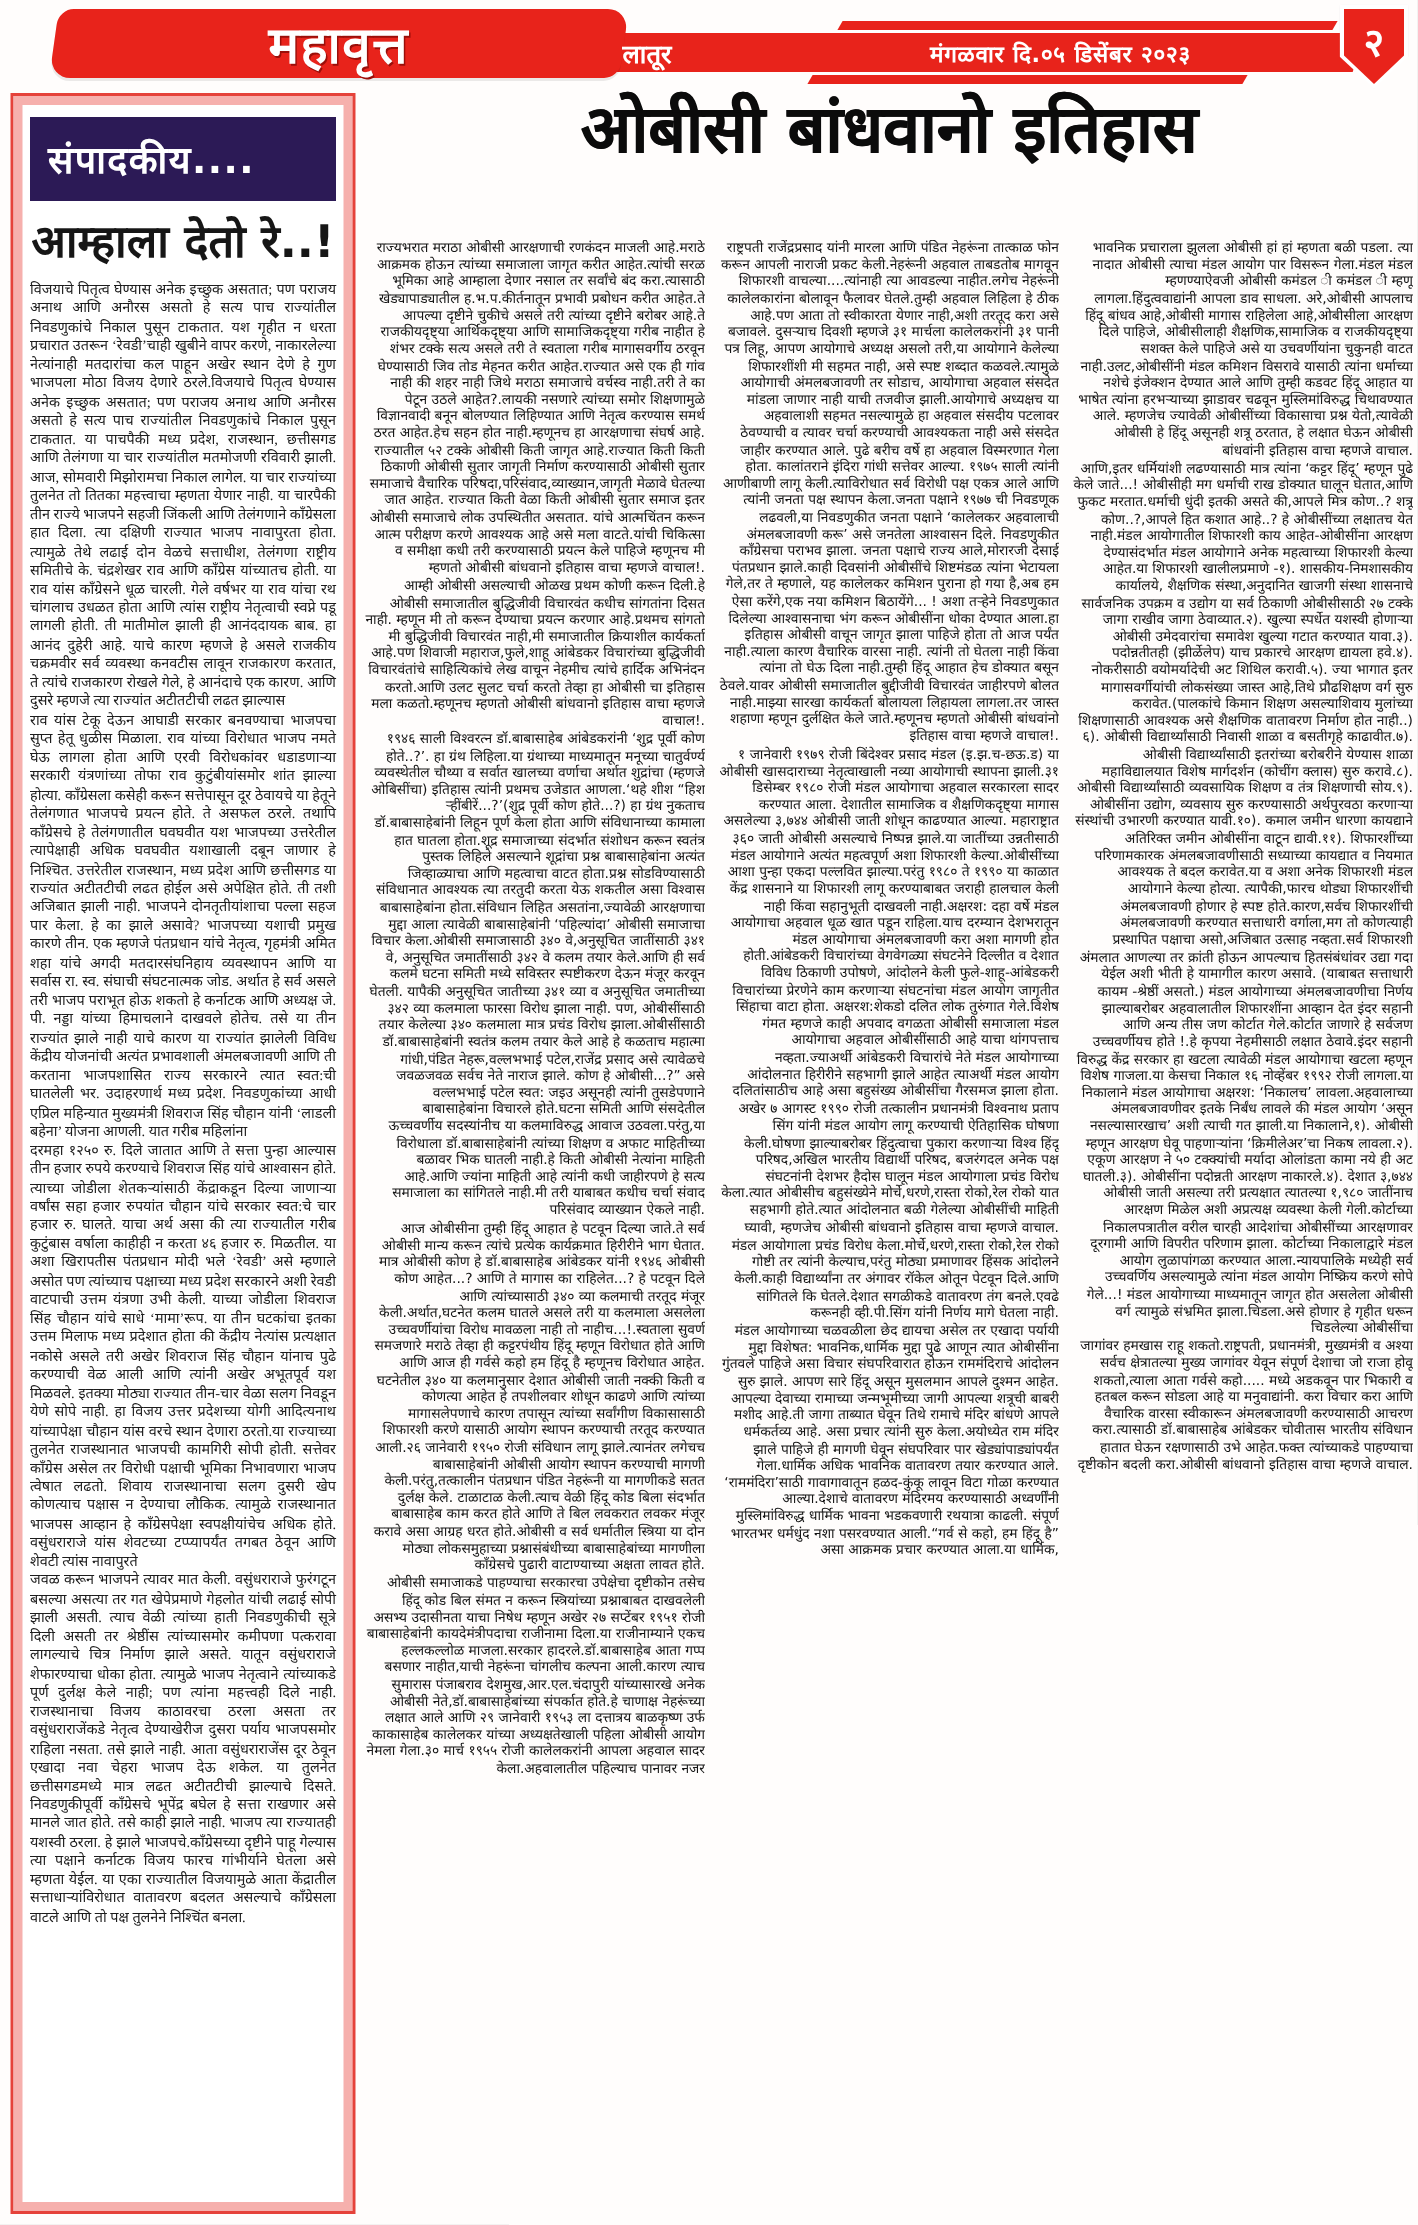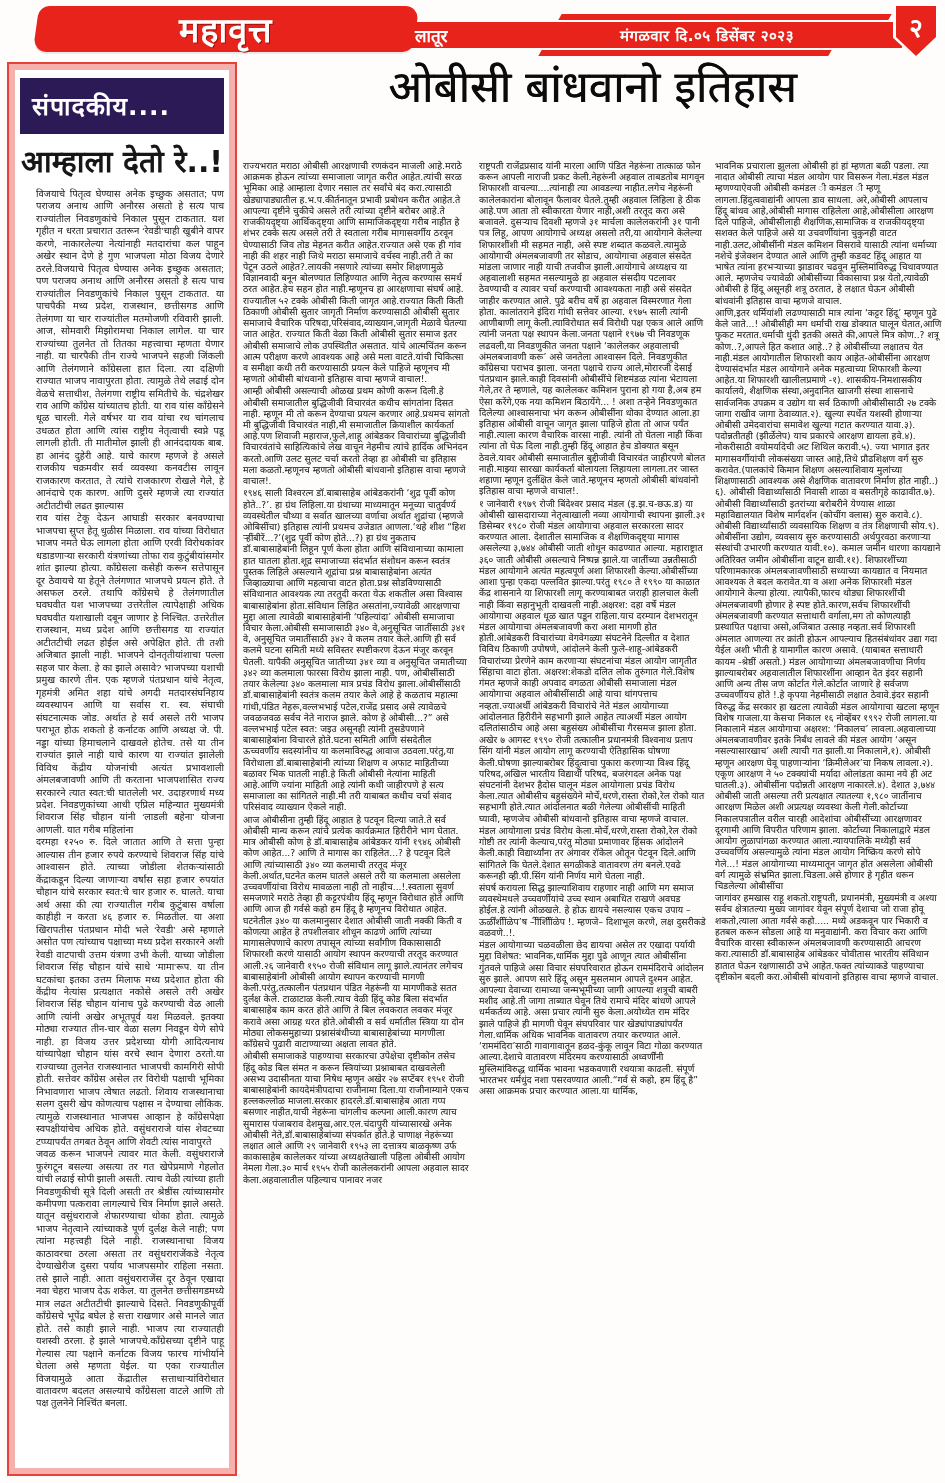--- a/index.html
+++ b/index.html
@@ -54,21 +54,21 @@
   .page-shield-inner {
     margin-top:3px; width:40px; height:50px; background:#e8231b;
     clip-path:polygon(0 0,100% 0,100% 62%,50% 100%,0 62%);
     display:flex; align-items:center; justify-content:center;
   }
   .page-shield-inner span { color:#fff; font-size:26px; font-weight:bold; margin-top:-8px; }
 
   
   .headline {
     position:absolute; left:245px; top:64px; width:695px; height:94px;
-    text-align:center; font-weight:400; color:#0b0b0b;
+    text-align:center; font-weight:700; color:#0b0b0b;
     font-size:44px; line-height:1.04; letter-spacing:0px;
     text-shadow:0.6px 0 #0b0b0b;
   }
 
   
   .editorial {
     position:absolute; left:7px; top:62px; width:230px; height:1414px;
     background:#fff;
     border:2px solid #e5423a;
     box-shadow:inset 0 0 0 6px #f6b0ad;
@@ -78,33 +78,32 @@
   .edit-banner {
     background:#2c1a56; color:#fff; text-align:left;
     font-size:25px; font-weight:bold; padding:10px 10px 12px 12px;
     margin-bottom:10px; letter-spacing:1px;
   }
   .edit-title { text-align:center; color:#161616; margin-bottom:8px; }
   .edit-title .t1 { font-size:31px; font-weight:bold; display:block; line-height:1.25; }
   .edit-title .t2 { font-size:30px; font-weight:bold; display:block; line-height:1.2;text-align:center; }
   .edit-body {
     font-size:9.6px; line-height:1.30; text-align:justify; color:#1c1c1c;
-    font-family:Liberation Sans, sans-serif;
-    margin-left:16px;
+    font-family:Liberation Serif, serif;
   }
   .edit-body p { margin:0; text-indent:0; }
 
   
   .columns {
     position:absolute; left:243px; top:160px; width:700px; height:1320px;
     display:flex; gap:9px; overflow:hidden;
   }
   .col {
     width:227px; height:100%; overflow:hidden;
-    font-size:9.2px; line-height:1.22; text-align:left; color:#141414;
+    font-size:9.2px; line-height:1.22; text-align:right; color:#141414;
   }
   .col p { margin:0 0 1px 0; }
   .sign-off p { font-weight:bold; margin-top:2px; }
 </style>
 </head>
 <body>
 
 <div class="page">
 
   <div class="header">
@@ -146,21 +145,20 @@
         <p>आम्ही ओबीसी असल्याची ओळख प्रथम कोणी करून दिली.हे ओबीसी समाजातील बुद्धिजीवी विचारवंत कधीच सांगतांना दिसत नाही. म्हणून मी तो करून देण्याचा प्रयत्न करणार आहे.प्रथमच सांगतो मी बुद्धिजीवी विचारवंत नाही,मी समाजातील क्रियाशील कार्यकर्ता आहे.पण शिवाजी महाराज,फुले,शाहू आंबेडकर विचारांच्या बुद्धिजीवी विचारवंतांचे साहित्यिकांचे लेख वाचून नेहमीच त्यांचे हार्दिक अभिनंदन करतो.आणि उलट सुलट चर्चा करतो तेव्हा हा ओबीसी चा इतिहास मला कळतो.म्हणूनच म्हणतो ओबीसी बांधवानो इतिहास वाचा म्हणजे वाचाल!.</p>
         <p>१९४६ साली विश्वरत्न डॉ.बाबासाहेब आंबेडकरांनी ‘शुद्र पूर्वी कोण होते..?’. हा ग्रंथ लिहिला.या ग्रंथाच्या माध्यमातून मनूच्या चातुर्वर्ण्य व्यवस्थेतील चौथ्या व सर्वात खालच्या वर्णाचा अर्थात शुद्रांचा (म्हणजे ओबिसींचा) इतिहास त्यांनी प्रथमच उजेडात आणला.‘थहे शीश “हिश ऱ्हींबीरें...?’(शुद्र पूर्वी कोण होते...?) हा ग्रंथ नुकताच डॉ.बाबासाहेबांनी लिहून पूर्ण केला होता आणि संविधानाच्या कामाला हात घातला होता.शूद्र समाजाच्या संदर्भात संशोधन करून स्वतंत्र पुस्तक लिहिले असल्याने शूद्रांचा प्रश्न बाबासाहेबांना अत्यंत जिव्हाळ्याचा आणि महत्वाचा वाटत होता.प्रश्न सोडविण्यासाठी संविधानात आवश्यक त्या तरतुदी करता येऊ शकतील असा विश्वास बाबासाहेबांना होता.संविधान लिहित असतांना,ज्यावेळी आरक्षणाचा मुद्दा आला त्यावेळी बाबासाहेबांनी ‘पहिल्यांदा’ ओबीसी समाजाचा विचार केला.ओबीसी समाजासाठी ३४० वे,अनुसूचित जातींसाठी ३४१ वे, अनुसूचित जमातींसाठी ३४२ वे कलम तयार केले.आणि ही सर्व कलमे घटना समिती मध्ये सविस्तर स्पष्टीकरण देऊन मंजूर करवून घेतली. यापैकी अनुसूचित जातीच्या ३४१ व्या व अनुसूचित जमातीच्या ३४२ व्या कलमाला फारसा विरोध झाला नाही. पण, ओबीसींसाठी तयार केलेल्या ३४० कलमाला मात्र प्रचंड विरोध झाला.ओबीसींसाठी डॉ.बाबासाहेबांनी स्वतंत्र कलम तयार केले आहे हे कळताच महात्मा गांधी,पंडित नेहरू,वल्लभभाई पटेल,राजेंद्र प्रसाद असे त्यावेळचे जवळजवळ सर्वच नेते नाराज झाले. कोण हे ओबीसी...?” असे वल्लभभाई पटेल स्वत: जइउ असूनही त्यांनी तुसडेपणाने बाबासाहेबांना विचारले होते.घटना समिती आणि संसदेतील ऊच्चवर्णीय सदस्यांनीच या कलमाविरुद्ध आवाज उठवला.परंतु,या विरोधाला डॉ.बाबासाहेबांनी त्यांच्या शिक्षण व अफाट माहितीच्या बळावर भिक घातली नाही.हे किती ओबीसी नेत्यांना माहिती आहे.आणि ज्यांना माहिती आहे त्यांनी कधी जाहीरपणे हे सत्य समाजाला का सांगितले नाही.मी तरी याबाबत कधीच चर्चा संवाद परिसंवाद व्याख्यान ऐकले नाही.</p>
         <p>आज ओबीसीना तुम्ही हिंदू आहात हे पटवून दिल्या जाते.ते सर्व ओबीसी मान्य करून त्यांचे प्रत्येक कार्यक्रमात हिरीरीने भाग घेतात. मात्र ओबीसी कोण हे डॉ.बाबासाहेब आंबेडकर यांनी १९४६ ओबीसी कोण आहेत...? आणि ते मागास का राहिलेत...? हे पटवून दिले आणि त्यांच्यासाठी ३४० व्या कलमाची तरतूद मंजूर केली.अर्थात,घटनेत कलम घातले असले तरी या कलमाला असलेला उच्चवर्णीयांचा विरोध मावळला नाही तो नाहीच...!.स्वताला सुवर्ण समजणारे मराठे तेव्हा ही कट्टरपंथीय हिंदू म्हणून विरोधात होते आणि आणि आज ही गर्वसे कहो हम हिंदू है म्हणूनच विरोधात आहेत. घटनेतील ३४० या कलमानुसार देशात ओबीसी जाती नक्की किती व कोणत्या आहेत हे तपशीलवार शोधून काढणे आणि त्यांच्या मागासलेपणाचे कारण तपासून त्यांच्या सर्वांगीण विकासासाठी शिफारशी करणे यासाठी आयोग स्थापन करण्याची तरतूद करण्यात आली.२६ जानेवारी १९५० रोजी संविधान लागू झाले.त्यानंतर लगेचच बाबासाहेबांनी ओबीसी आयोग स्थापन करण्याची मागणी केली.परंतु,तत्कालीन पंतप्रधान पंडित नेहरूंनी या मागणीकडे सतत दुर्लक्ष केले. टाळाटाळ केली.त्याच वेळी हिंदू कोड बिला संदर्भात बाबासाहेब काम करत होते आणि ते बिल लवकरात लवकर मंजूर करावे असा आग्रह धरत होते.ओबीसी व सर्व धर्मातील स्त्रिया या दोन मोठ्या लोकसमुहाच्या प्रश्नासंबंधीच्या बाबासाहेबांच्या मागणीला काँग्रेसचे पुढारी वाटाण्याच्या अक्षता लावत होते.</p>
         <p>ओबीसी समाजाकडे पाहण्याचा सरकारचा उपेक्षेचा दृष्टीकोन तसेच हिंदू कोड बिल संमत न करून स्त्रियांच्या प्रश्नाबाबत दाखवलेली असभ्य उदासीनता याचा निषेध म्हणून अखेर २७ सप्टेंबर १९५१ रोजी बाबासाहेबांनी कायदेमंत्रीपदाचा राजीनामा दिला.या राजीनाम्याने एकच हल्लकल्लोळ माजला.सरकार हादरले.डॉ.बाबासाहेब आता गप्प बसणार नाहीत,याची नेहरूंना चांगलीच कल्पना आली.कारण त्याच सुमारास पंजाबराव देशमुख,आर.एल.चंदापुरी यांच्यासारखे अनेक ओबीसी नेते,डॉ.बाबासाहेबांच्या संपर्कात होते.हे चाणाक्ष नेहरूंच्या लक्षात आले आणि २९ जानेवारी १९५३ ला दत्तात्रय बाळकृष्ण उर्फ काकासाहेब कालेलकर यांच्या अध्यक्षतेखाली पहिला ओबीसी आयोग नेमला गेला.३० मार्च १९५५ रोजी कालेलकरांनी आपला अहवाल सादर केला.अहवालातील पहिल्याच पानावर नजर</p>
       </div>
     <div class="col">
         <p>राष्ट्रपती राजेंद्रप्रसाद यांनी मारला आणि पंडित नेहरूंना तात्काळ फोन करून आपली नाराजी प्रकट केली.नेहरूंनी अहवाल ताबडतोब मागवून शिफारशी वाचल्या....त्यांनाही त्या आवडल्या नाहीत.लगेच नेहरूंनी कालेलकारांना बोलावून फैलावर घेतले.तुम्ही अहवाल लिहिला हे ठीक आहे.पण आता तो स्वीकारता येणार नाही,अशी तरतूद करा असे बजावले. दुसऱ्याच दिवशी म्हणजे ३१ मार्चला कालेलकरांनी ३१ पानी पत्र लिहू, आपण आयोगाचे अध्यक्ष असलो तरी,या आयोगाने केलेल्या शिफारशींशी मी सहमत नाही, असे स्पष्ट शब्दात कळवले.त्यामुळे आयोगाची अंमलबजावणी तर सोडाच, आयोगाचा अहवाल संसदेत मांडला जाणार नाही याची तजवीज झाली.आयोगाचे अध्यक्षच या अहवालाशी सहमत नसल्यामुळे हा अहवाल संसदीय पटलावर ठेवण्याची व त्यावर चर्चा करण्याची आवश्यकता नाही असे संसदेत जाहीर करण्यात आले. पुढे बरीच वर्षे हा अहवाल विस्मरणात गेला होता. कालांतराने इंदिरा गांधी सत्तेवर आल्या. १९७५ साली त्यांनी आणीबाणी लागू केली.त्याविरोधात सर्व विरोधी पक्ष एकत्र आले आणि त्यांनी जनता पक्ष स्थापन केला.जनता पक्षाने १९७७ ची निवडणूक लढवली,या निवडणुकीत जनता पक्षाने ‘कालेलकर अहवालाची अंमलबजावणी करू’ असे जनतेला आश्वासन दिले. निवडणुकीत काँग्रेसचा पराभव झाला. जनता पक्षाचे राज्य आले,मोरारजी देसाई पंतप्रधान झाले.काही दिवसांनी ओबीसींचे शिष्टमंडळ त्यांना भेटायला गेले,तर ते म्हणाले, यह कालेलकर कमिशन पुराना हो गया है,अब हम ऐसा करेंगे,एक नया कमिशन बिठायेंगे... ! अशा तऱ्हेने निवडणुकात दिलेल्या आश्वासनाचा भंग करून ओबीसींना धोका देण्यात आला.हा इतिहास ओबीसी वाचून जागृत झाला पाहिजे होता तो आज पर्यंत नाही.त्याला कारण वैचारिक वारसा नाही. त्यांनी तो घेतला नाही किंवा त्यांना तो घेऊ दिला नाही.तुम्ही हिंदू आहात हेच डोक्यात बसून ठेवले.यावर ओबीसी समाजातील बुद्दीजीवी विचारवंत जाहीरपणे बोलत नाही.माझ्या सारखा कार्यकर्ता बोलायला लिहायला लागला.तर जास्त शहाणा म्हणून दुर्लक्षित केले जाते.म्हणूनच म्हणतो ओबीसी बांधवांनो इतिहास वाचा म्हणजे वाचाल!.</p>
         <p>१ जानेवारी १९७९ रोजी बिंदेश्वर प्रसाद मंडल (इ.झ.च-छऊ.ड) या ओबीसी खासदाराच्या नेतृत्वाखाली नव्या आयोगाची स्थापना झाली.३१ डिसेम्बर १९८० रोजी मंडल आयोगाचा अहवाल सरकारला सादर करण्यात आला. देशातील सामाजिक व शैक्षणिकदृष्ट्या मागास असलेल्या ३,७४४ ओबीसी जाती शोधून काढण्यात आल्या. महाराष्ट्रात ३६० जाती ओबीसी असल्याचे निष्पन्न झाले.या जातींच्या उन्नतीसाठी मंडल आयोगाने अत्यंत महत्वपूर्ण अशा शिफारशी केल्या.ओबीसींच्या आशा पुन्हा एकदा पल्लवित झाल्या.परंतु १९८० ते १९९० या काळात केंद्र शासनाने या शिफारशी लागू करण्याबाबत जराही हालचाल केली नाही किंवा सहानुभूती दाखवली नाही.अक्षरश: दहा वर्षे मंडल आयोगाचा अहवाल धूळ खात पडून राहिला.याच दरम्यान देशभरातून मंडल आयोगाचा अंमलबजावणी करा अशा मागणी होत होती.आंबेडकरी विचारांच्या वेगवेगळ्या संघटनेने दिल्लीत व देशात विविध ठिकाणी उपोषणे, आंदोलने केली फुले-शाहू-आंबेडकरी विचारांच्या प्रेरणेने काम करणाऱ्या संघटनांचा मंडल आयोग जागृतीत सिंहाचा वाटा होता. अक्षरश:शेकडो दलित लोक तुरुंगात गेले.विशेष गंमत म्हणजे काही अपवाद वगळता ओबीसी समाजाला मंडल आयोगाचा अहवाल ओबीसींसाठी आहे याचा थांगपत्ताच नव्हता.ज्याअर्थी आंबेडकरी विचारांचे नेते मंडल आयोगाच्या आंदोलनात हिरीरीने सहभागी झाले आहेत त्याअर्थी मंडल आयोग दलितांसाठीच आहे असा बहुसंख्य ओबीसींचा गैरसमज झाला होता.</p>
         <p>अखेर ७ आगस्ट १९९० रोजी तत्कालीन प्रधानमंत्री विश्वनाथ प्रताप सिंग यांनी मंडल आयोग लागू करण्याची ऐतिहासिक घोषणा केली.घोषणा झाल्याबरोबर हिंदुत्वाचा पुकारा करणाऱ्या विश्व हिंदू परिषद,अखिल भारतीय विद्यार्थी परिषद, बजरंगदल अनेक पक्ष संघटनांनी देशभर हैदोस घालून मंडल आयोगाला प्रचंड विरोध केला.त्यात ओबीसीच बहुसंख्येने मोर्चे,धरणे,रास्ता रोको,रेल रोको यात सहभागी होते.त्यात आंदोलनात बळी गेलेल्या ओबीसींची माहिती घ्यावी, म्हणजेच ओबीसी बांधवानो इतिहास वाचा म्हणजे वाचाल.</p>
         <p>मंडल आयोगाला प्रचंड विरोध केला.मोर्चे,धरणे,रास्ता रोको,रेल रोको गोष्टी तर त्यांनी केल्याच,परंतु मोठ्या प्रमाणावर हिंसक आंदोलने केली.काही विद्यार्थ्यांना तर अंगावर रॉकेल ओतून पेटवून दिले.आणि सांगितले कि घेतले.देशात सगळीकडे वातावरण तंग बनले.एवढे करूनही व्ही.पी.सिंग यांनी निर्णय मागे घेतला नाही.</p>
-        <p>संघर्ष करायला सिद्ध झाल्याशिवाय राहणार नाही आणि मग समाज व्यवस्थेमधले उच्चवर्णीयांचे उच्च स्थान अबाधित राखणे अवघड होईल.हे त्यांनी ओळखले. हे होऊ द्यायचे नसल्यास एकच उपाय – ऊर्ळींशीींळेप’ष –ीींशिीींळेप !. म्हणजे– दिशाभूल करणे, लक्ष दुसरीकडे वळवणे..!.</p>
         <p>मंडल आयोगाच्या चळवळीला छेद द्यायचा असेल तर एखादा पर्यायी मुद्दा विशेषत: भावनिक,धार्मिक मुद्दा पुढे आणून त्यात ओबीसींना गुंतवले पाहिजे असा विचार संघपरिवारात होऊन राममंदिराचे आंदोलन सुरु झाले. आपण सारे हिंदू असून मुसलमान आपले दुश्मन आहेत. आपल्या देवाच्या रामाच्या जन्मभूमीच्या जागी आपल्या शत्रूची बाबरी मशीद आहे.ती जागा ताब्यात घेवून तिथे रामाचे मंदिर बांधणे आपले धर्मकर्तव्य आहे. असा प्रचार त्यांनी सुरु केला.अयोध्येत राम मंदिर झाले पाहिजे ही मागणी घेवून संघपरिवार पार खेड्यांपाड्यांपर्यंत गेला.धार्मिक अधिक भावनिक वातावरण तयार करण्यात आले. ‘राममंदिरा’साठी गावागावातून हळद-कुंकू लावून विटा गोळा करण्यात आल्या.देशाचे वातावरण मंदिरमय करण्यासाठी अध्वर्णींनी मुस्लिमांविरुद्ध धार्मिक भावना भडकवणारी रथयात्रा काढली. संपूर्ण भारतभर धर्मधुंद नशा पसरवण्यात आली.“गर्व से कहो, हम हिंदू है” असा आक्रमक प्रचार करण्यात आला.या धार्मिक,</p>
       </div>
     <div class="col">
       <div>
           <p>भावनिक प्रचाराला झुलला ओबीसी हां हां म्हणता बळी पडला. त्या नादात ओबीसी त्याचा मंडल आयोग पार विसरून गेला.मंडल मंडल म्हणण्याऐवजी ओबीसी कमंडल ी कमंडल ी म्हणू लागला.हिंदुत्ववाद्यांनी आपला डाव साधला. अरे,ओबीसी आपलाच हिंदू बांधव आहे,ओबीसी मागास राहिलेला आहे,ओबीसीला आरक्षण दिले पाहिजे, ओबीसीलाही शैक्षणिक,सामाजिक व राजकीयदृष्ट्या सशक्त केले पाहिजे असे या उचवर्णीयांना चुकुनही वाटत नाही.उलट,ओबीसींनी मंडल कमिशन विसरावे यासाठी त्यांना धर्माच्या नशेचे इंजेक्शन देण्यात आले आणि तुम्ही कडवट हिंदू आहात या भाषेत त्यांना हरभऱ्याच्या झाडावर चढवून मुस्लिमांविरुद्ध चिथावण्यात आले. म्हणजेच ज्यावेळी ओबीसींच्या विकासाचा प्रश्न येतो,त्यावेळी ओबीसी हे हिंदू असूनही शत्रू ठरतात, हे लक्षात घेऊन ओबीसी बांधवांनी इतिहास वाचा म्हणजे वाचाल.</p>
           <p>आणि,इतर धर्मियांशी लढण्यासाठी मात्र त्यांना ‘कट्टर हिंदू’ म्हणून पुढे केले जाते...! ओबीसीही मग धर्माची राख डोक्यात घालून घेतात,आणि फुकट मरतात.धर्माची धुंदी इतकी असते की,आपले मित्र कोण..? शत्रू कोण..?,आपले हित कशात आहे..? हे ओबीसींच्या लक्षातच येत नाही.मंडल आयोगातील शिफारशी काय आहेत-ओबीसींना आरक्षण देण्यासंदर्भात मंडल आयोगाने अनेक महत्वाच्या शिफारशी केल्या आहेत.या शिफारशी खालीलप्रमाणे -१). शासकीय-निमशासकीय कार्यालये, शैक्षणिक संस्था,अनुदानित खाजगी संस्था शासनाचे सार्वजनिक उपक्रम व उद्योग या सर्व ठिकाणी ओबीसीसाठी २७ टक्के जागा राखीव जागा ठेवाव्यात.२). खुल्या स्पर्धेत यशस्वी होणाऱ्या ओबीसी उमेदवारांचा समावेश खुल्या गटात करण्यात यावा.३). पदोन्नतीतही (झीर्ळेलेप) याच प्रकारचे आरक्षण द्यायला हवे.४). नोकरीसाठी वयोमर्यादेची अट शिथिल करावी.५). ज्या भागात इतर मागासवर्गीयांची लोकसंख्या जास्त आहे,तिथे प्रौढशिक्षण वर्ग सुरु करावेत.(पालकांचे किमान शिक्षण असल्याशिवाय मुलांच्या शिक्षणासाठी आवश्यक असे शैक्षणिक वातावरण निर्माण होत नाही..) ६). ओबीसी विद्यार्थ्यांसाठी निवासी शाळा व बसतीगृहे काढावीत.७). ओबीसी विद्यार्थ्यांसाठी इतरांच्या बरोबरीने येण्यास शाळा महाविद्यालयात विशेष मार्गदर्शन (कोचींग क्लास) सुरु करावे.८). ओबीसी विद्यार्थ्यांसाठी व्यवसायिक शिक्षण व तंत्र शिक्षणाची सोय.९). ओबीसींना उद्योग, व्यवसाय सुरु करण्यासाठी अर्थपुरवठा करणाऱ्या संस्थांची उभारणी करण्यात यावी.१०). कमाल जमीन धारणा कायद्याने अतिरिक्त जमीन ओबीसींना वाटून द्यावी.११). शिफारशींच्या परिणामकारक अंमलबजावणीसाठी सध्याच्या कायद्यात व नियमात आवश्यक ते बदल करावेत.या व अशा अनेक शिफारशी मंडल आयोगाने केल्या होत्या. त्यापैकी,फारच थोड्या शिफारशींची अंमलबजावणी होणार हे स्पष्ट होते.कारण,सर्वच शिफारशींची अंमलबजावणी करण्यात सत्ताधारी वर्गाला,मग तो कोणत्याही प्रस्थापित पक्षाचा असो,अजिबात उत्साह नव्हता.सर्व शिफारशी</p>
           <p>अंमलात आणल्या तर क्रांती होऊन आपल्याच हितसंबंधांवर उद्या गदा येईल अशी भीती हे यामागील कारण असावे. (याबाबत सत्ताधारी कायम -श्रेष्ठीं असतो.) मंडल आयोगाच्या अंमलबजावणीचा निर्णय झाल्याबरोबर अहवालातील शिफारशींना आव्हान देत इंदर सहानी आणि अन्य तीस जण कोर्टात गेले.कोर्टात जाणारे हे सर्वजण उच्चवर्णीयच होते !.हे कृपया नेहमीसाठी लक्षात ठेवावे.इंदर सहानी विरुद्ध केंद्र सरकार हा खटला त्यावेळी मंडल आयोगाचा खटला म्हणून विशेष गाजला.या केसचा निकाल १६ नोव्हेंबर १९९२ रोजी लागला.या निकालाने मंडल आयोगाचा अक्षरश: ‘निकालच’ लावला.अहवालाच्या अंमलबजावणीवर इतके निर्बंध लावले की मंडल आयोग ‘असून नसल्यासारखाच’ अशी त्याची गत झाली.या निकालाने,१). ओबीसी म्हणून आरक्षण घेवू पाहणाऱ्यांना ‘क्रिमीलेअर’चा निकष लावला.२). एकूण आरक्षण ने ५० टक्क्यांची मर्यादा ओलांडता कामा नये ही अट घातली.३). ओबीसींना पदोन्नती आरक्षण नाकारले.४). देशात ३,७४४ ओबीसी जाती असल्या तरी प्रत्यक्षात त्यातल्या १,९८० जातींनाच आरक्षण मिळेल अशी अप्रत्यक्ष व्यवस्था केली गेली.कोर्टाच्या निकालपत्रातील वरील चारही आदेशांचा ओबीसींच्या आरक्षणावर दूरगामी आणि विपरीत परिणाम झाला. कोर्टाच्या निकालाद्वारे मंडल आयोग लुळापांगळा करण्यात आला.न्यायपालिके मध्येही सर्व उच्चवर्णिय असल्यामुळे त्यांना मंडल आयोग निष्क्रिय करणे सोपे गेले...! मंडल आयोगाच्या माध्यमातून जागृत होत असलेला ओबीसी वर्ग त्यामुळे संभ्रमित झाला.चिडला.असे होणार हे गृहीत धरून चिडलेल्या ओबीसींचा</p>
           <p>जागांवर हमखास राहू शकतो.राष्ट्रपती, प्रधानमंत्री, मुख्यमंत्री व अश्या सर्वच क्षेत्रातल्या मुख्य जागांवर येवून संपूर्ण देशाचा जो राजा होवू शकतो,त्याला आता गर्वसे कहो..... मध्ये अडकवून पार भिकारी व हतबल करून सोडला आहे या मनुवाद्यांनी. करा विचार करा आणि वैचारिक वारसा स्वीकारून अंमलबजावणी करण्यासाठी आचरण करा.त्यासाठी डॉ.बाबासाहेब आंबेडकर चोवीतास भारतीय संविधान हातात घेऊन रक्षणासाठी उभे आहेत.फक्त त्यांच्याकडे पाहण्याचा दृष्टीकोन बदली करा.ओबीसी बांधवानो इतिहास वाचा म्हणजे वाचाल.</p>
         </div>
     </div>

